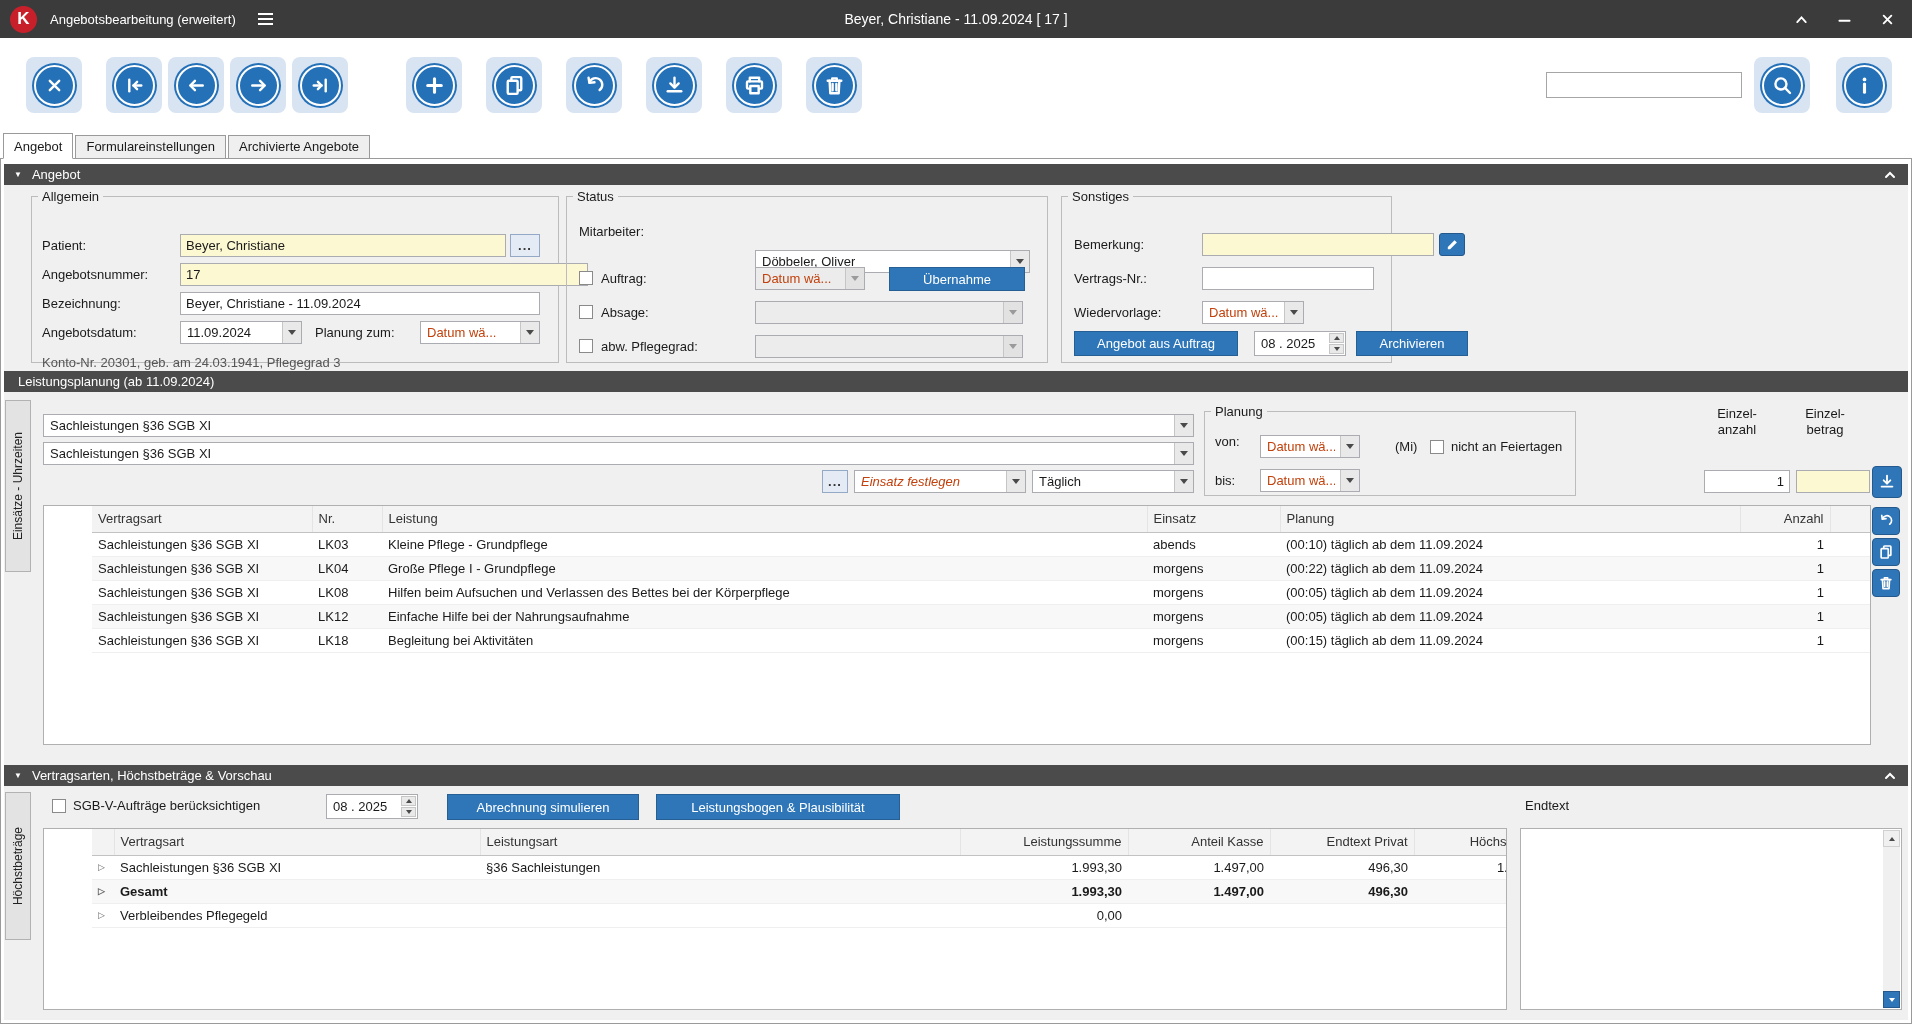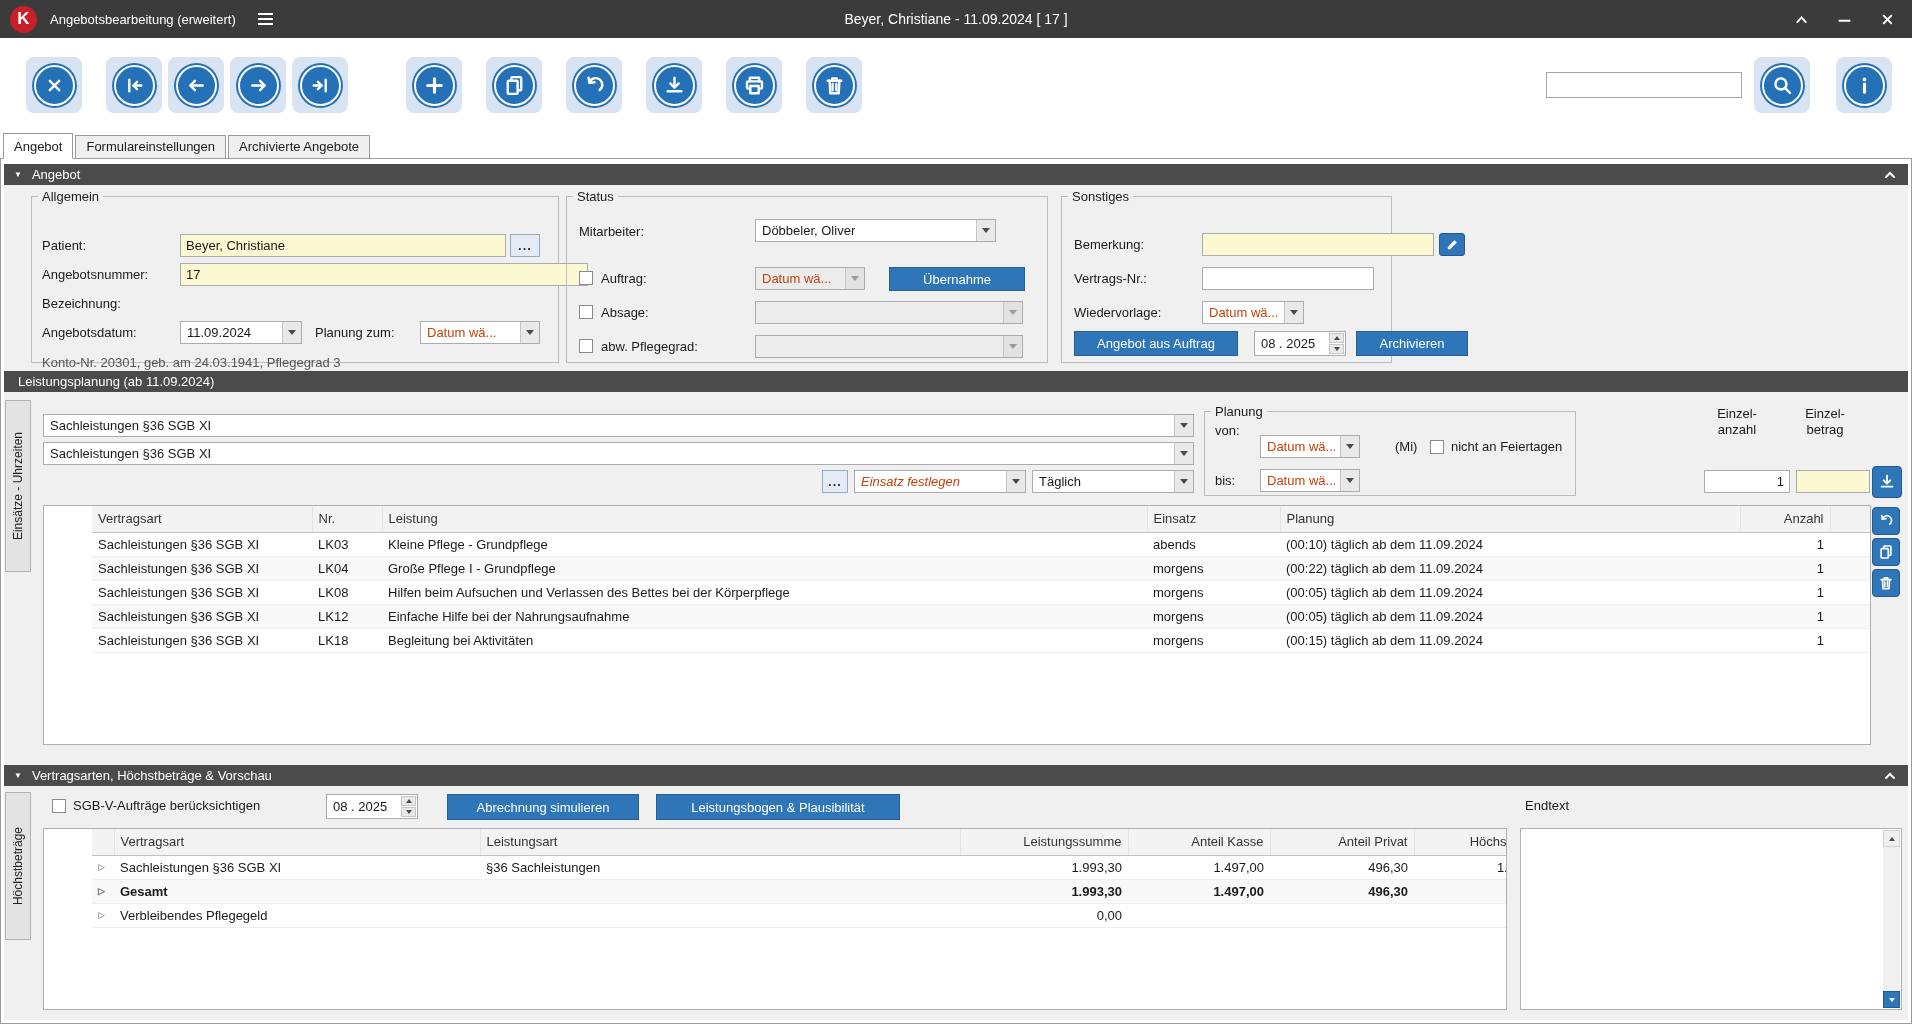--- a/index.html
+++ b/index.html
@@ -242,41 +242,42 @@
   <div class="secbody" style="height:186px">
 
     <fieldset style="left:27px;top:4px;width:528px;height:174px">
       <legend>Allgemein</legend>
       <span class="lbl" style="left:10px;top:34px">Patient:</span>
       <input class="inp yellow" style="left: 148px; top: 30px; width: 326px;" value="Beyer, Christiane">
       <div class="more" style="left:478px;top:30px;width:30px">...</div>
       <span class="lbl" style="left:10px;top:63px">Angebotsnummer:</span>
       <input class="inp yellow" style="left: 148px; top: 59px; width: 408px;" value="17">
       <span class="lbl" style="left:10px;top:92px">Bezeichnung:</span>
+      <input class="inp" style="left: 148px; top: 88px; width: 360px;" value="Beyer, Christiane - 11.09.2024">
       <span class="lbl" style="left:10px;top:121px">Angebotsdatum:</span>
       <div class="combo" style="left:148px;top:117px;width:122px">
         <span class="cv">11.09.2024</span>
         <span class="arrowbox">
             <i class="caret"></i>
           </span>
       </div>
       <span class="lbl" style="left:283px;top:121px">Planung zum:</span>
       <div class="combo" style="left:388px;top:117px;width:120px">
         <span class="cv ghost">Datum wä...</span>
         <span class="arrowbox">
             <i class="caret"></i>
           </span>
       </div>
       <span class="lbl info-line" style="left:10px;top:151px">Konto-Nr. 20301, geb. am 24.03.1941, Pflegegrad 3</span>
     </fieldset>
 
     <fieldset style="left:562px;top:4px;width:482px;height:174px">
       <legend>Status</legend>
       <span class="lbl" style="left:12px;top:20px">Mitarbeiter:</span>
-      <div class="combo" style="left:188px;top:15px;width:241px">
+      <div class="combo" style="left:188px;top:46px;width:275px">
         <span class="cv">Döbbeler, Oliver</span>
         <span class="arrowbox">
             <i class="caret"></i>
           </span>
       </div>
       <span class="chk" style="left:12px;top:67px"></span>
       <span class="lbl" style="left:34px;top:67px">Auftrag:</span>
       <div class="combo disabled" style="left:188px;top:63px;width:110px">
         <span class="cv ghost">Datum wä...</span>
         <span class="arrowbox">
@@ -366,21 +367,21 @@
     </div>
     <div class="combo" style="left:1028px;top:78px;width:162px">
       <span class="cv">Täglich</span>
       <span class="arrowbox">
           <i class="caret"></i>
         </span>
     </div>
 
     <fieldset style="left:1200px;top:12px;width:372px;height:92px">
       <legend>Planung</legend>
-      <span class="lbl" style="left:10px;top:4px">von:</span>
+      <span class="lbl" style="left:10px;top:15px">von:</span>
       <div class="combo" style="left:55px;top:16px;width:100px">
         <span class="cv ghost">Datum wä...</span>
         <span class="arrowbox">
             <i class="caret"></i>
           </span>
       </div>
       <span class="lbl" style="left:190px;top:20px">(Mi)</span>
       <span class="chk" style="left:225px;top:21px"></span>
       <span class="lbl" style="left:246px;top:20px">nicht an Feiertagen</span>
       <span class="lbl" style="left:10px;top:54px">bis:</span>
@@ -539,21 +540,21 @@
             <col style="width:144px">
             <col>
           </colgroup>
         <thead>
           <tr>
             <th></th>
             <th>Vertragsart</th>
             <th>Leistungsart</th>
             <th class="num">Leistungssumme</th>
             <th class="num">Anteil Kasse</th>
-            <th class="num">Anteil Privat</th>
+            <th class="num">Endtext Privat</th>
             <th class="num">Höchstbetrag</th>
           </tr>
         </thead>
         <tbody>
           <tr>
             <td class="exp"><span>▷</span></td>
             <td>Sachleistungen §36 SGB XI</td>
             <td>§36 Sachleistungen</td>
             <td class="num">1.993,30</td>
             <td class="num">1.497,00</td>

